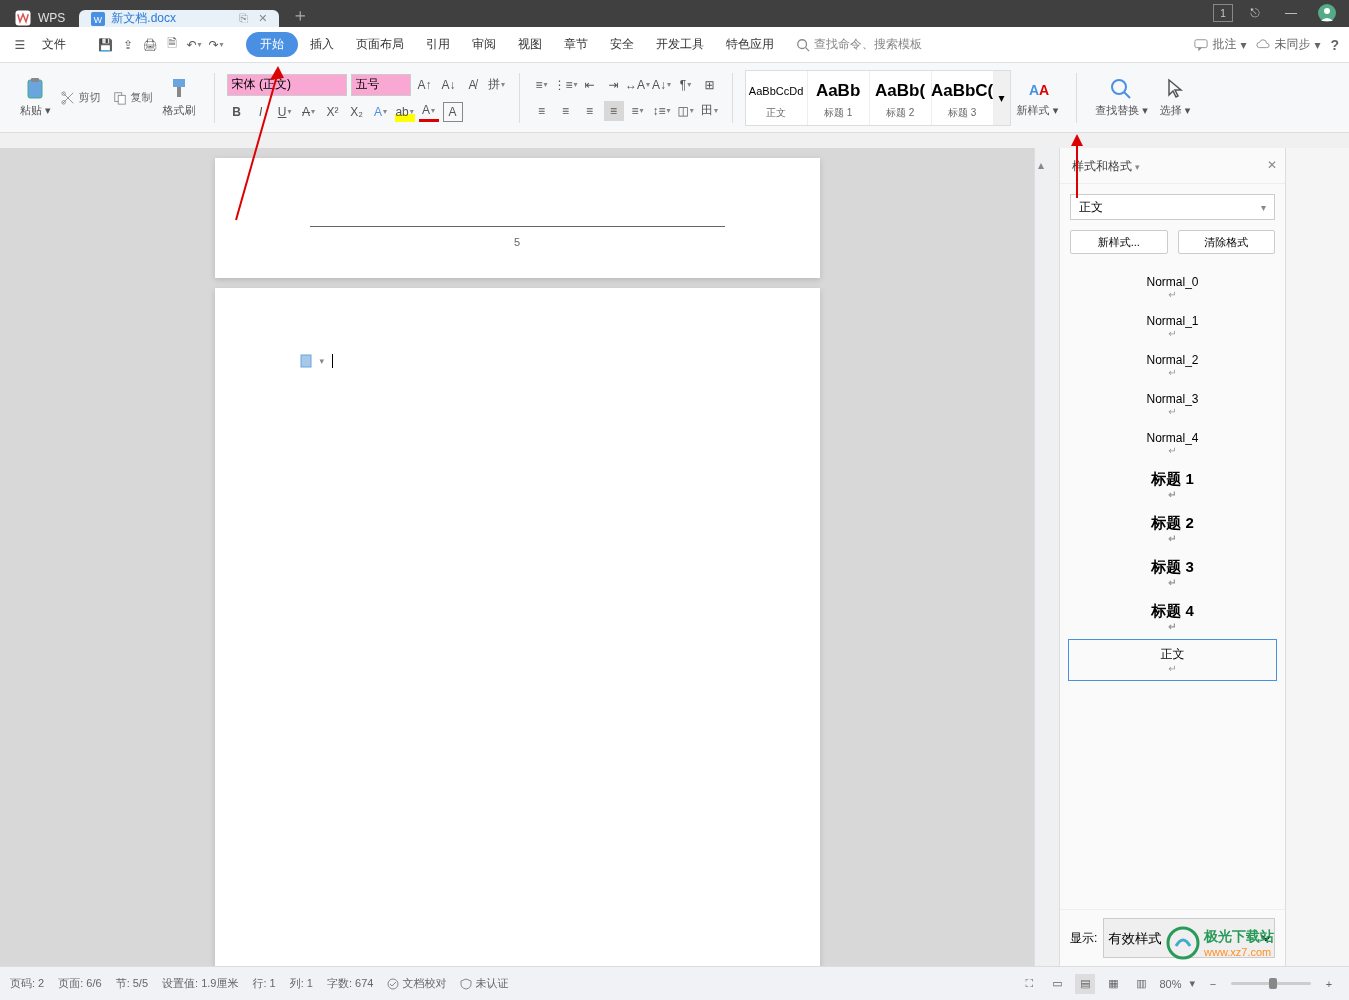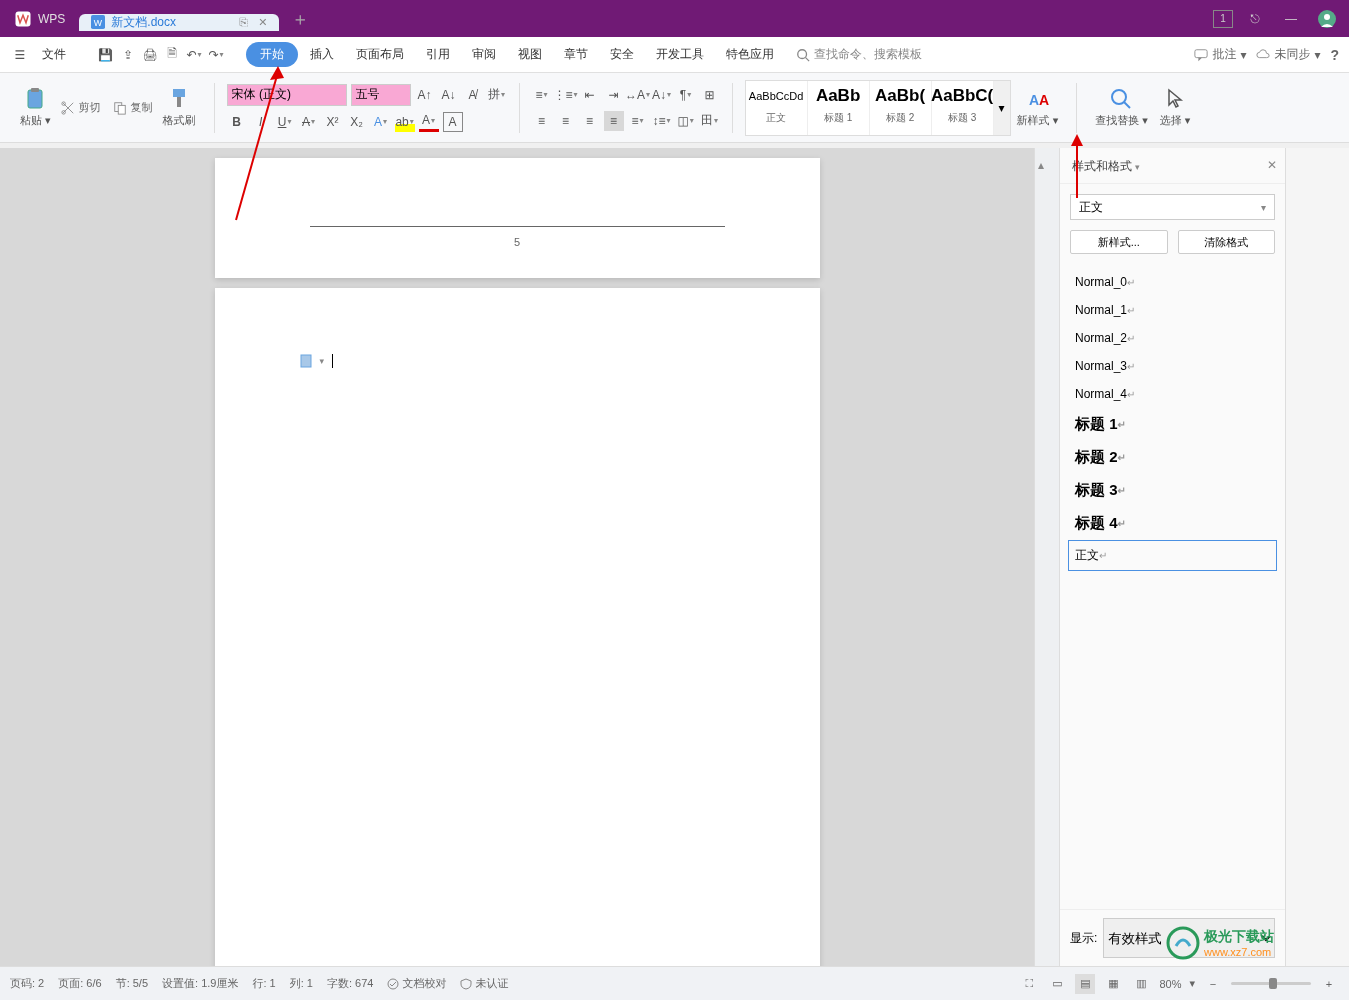--- a/index.html
+++ b/index.html
@@ -1,19 +1,19 @@
 <!DOCTYPE html>
 <html><head>
 <meta charset="utf-8">
 <style>
 * { margin: 0; padding: 0; box-sizing: border-box; font-family: "Microsoft YaHei", sans-serif; }
 body { background: #f0f0f0; width: 1349px; height: 1000px; overflow: hidden; position: relative; font-size: 12px; }
 
 
-.titlebar { height: 37px; background: #701a75; display: flex; align-items: center; color: #e0e0e0; }
+.titlebar { height: 27px; background: #404040; display: flex; align-items: flex-end; color: #e0e0e0; }
 .wps-logo { display: flex; align-items: center; padding: 0 14px; gap: 6px; font-size: 12px; font-weight: 500; }
 .wps-logo svg { width: 18px; height: 18px; }
 .tab { display: flex; align-items: center; background: #e8f0f8; color: #2a7ad8; padding: 0 10px 0 12px; margin-top: 7px; border-radius: 6px 6px 0 0; min-width: 200px; gap: 6px; }
 .tab-icon { width: 14px; height: 14px; display: inline-flex; }
 .tab-title { font-size: 12px; flex: 1; }
 .tab-ctrl { color: #888; font-size: 11px; padding: 2px; cursor: pointer; }
 .tab-add { display: flex; align-items: center; padding: 0 12px; color: #aaa; font-size: 18px; cursor: pointer; }
 .titlebar-right { margin-left: auto; display: flex; align-items: center; gap: 8px; padding-right: 8px; }
 .tb-btn { width: 28px; height: 28px; display: flex; align-items: center; justify-content: center; color: #ccc; }
 
@@ -36,21 +36,21 @@
 .tb-small { display: flex; align-items: center; gap: 4px; padding: 2px 4px; cursor: pointer; color: #666; font-size: 11px; }
 .tb-small svg { width: 14px; height: 14px; }
 .font-select, .size-select { height: 22px; border: 1px solid #ccc; background: #f9a8d4; font-size: 12px; padding: 0 4px; }
 .font-select { width: 120px; }
 .size-select { width: 60px; }
 .font-row { display: flex; gap: 4px; align-items: center; }
 .font-col { display: flex; flex-direction: column; gap: 6px; }
 .icon-btn { width: 20px; height: 20px; display: inline-flex; align-items: center; justify-content: center; cursor: pointer; color: #555; }
 .icon-btn.dd::after { content: '▾'; font-size: 8px; margin-left: 1px; color: #888; }
 .style-gallery { display: flex; gap: 0; border: 1px solid #ddd; background: #fff; height: 56px; }
-.style-item { width: 62px; display: flex; flex-direction: column; align-items: center; justify-content: flex-start; border-right: 1px solid #eee; cursor: pointer; }
+.style-item { width: 62px; display: flex; flex-direction: column; align-items: center; justify-content: center; border-right: 1px solid #eee; cursor: pointer; }
 .style-preview { font-size: 11px; height: 30px; display: flex; align-items: center; }
 .style-preview.big { font-size: 17px; font-weight: bold; }
 .style-name { font-size: 10px; color: #666; }
 .style-expand { width: 16px; display: flex; flex-direction: column; justify-content: center; align-items: center; background: #f0f0f0; cursor: pointer; }
 
 
 .doc-wrapper { position: absolute; top: 148px; left: 0; right: 315px; bottom: 34px; overflow: auto; background: #d8d8d8; }
 .doc-scroll { display: flex; flex-direction: column; align-items: center; padding-bottom: 40px; }
 .page { width: 605px; background: #fff; box-shadow: 0 2px 6px rgba(0,0,0,0.15); margin-top: 10px; position: relative; }
 .page.one { height: 120px; }
@@ -68,21 +68,21 @@
 .right-panel { position: absolute; top: 148px; right: 64px; bottom: 34px; width: 226px; background: #fafafa; border-left: 1px solid #ddd; display: flex; flex-direction: column; }
 .panel-header { padding: 10px 12px 8px; font-size: 12px; color: #444; border-bottom: 1px solid #eee; display: flex; align-items: center; }
 .panel-header::after { content: '▾'; font-size: 9px; margin-left: 3px; color: #888; }
 .panel-close { position: absolute; top: 10px; right: 8px; color: #888; cursor: pointer; }
 .style-select-box { margin: 10px; height: 26px; border: 1px solid #ccc; background: #fff; display: flex; align-items: center; padding: 0 8px; font-size: 12px; }
 .style-select-box::after { content: '▾'; margin-left: auto; color: #888; font-size: 10px; }
 .panel-btns { display: flex; gap: 10px; padding: 0 10px 10px; }
 .panel-btn { flex: 1; height: 24px; border: 1px solid #ccc; background: #fff; font-size: 11px; cursor: pointer; border-radius: 2px; }
 .panel-label { padding: 6px 10px; color: #2a7ad8; font-size: 12px; }
 .style-list { flex: 1; overflow: auto; padding: 4px 8px; }
-.style-row { display: flex; align-items: center; justify-content: flex-start; padding: 6px 6px; cursor: pointer; font-size: 12px; border: 1px solid transparent; }
+.style-row { display: flex; align-items: center; justify-content: center; padding: 6px 6px; cursor: pointer; font-size: 12px; border: 1px solid transparent; flex-direction: column; }
 .style-row.selected { border: 1px solid #4a90e2; }
 .style-row.heading { font-weight: bold; font-size: 15px; }
 .style-row .ret { color: #999; font-size: 10px; }
 .panel-footer { padding: 8px 10px; border-top: 1px solid #eee; display: flex; align-items: center; gap: 6px; font-size: 12px; }
 .panel-footer select { flex: 1; height: 40px; border: 1px solid #ccc; }
 
 
 .far-right { position: absolute; top: 148px; right: 0; bottom: 34px; width: 64px; background: #f5f5f5; border-left: 1px solid #ddd; }
 
 

